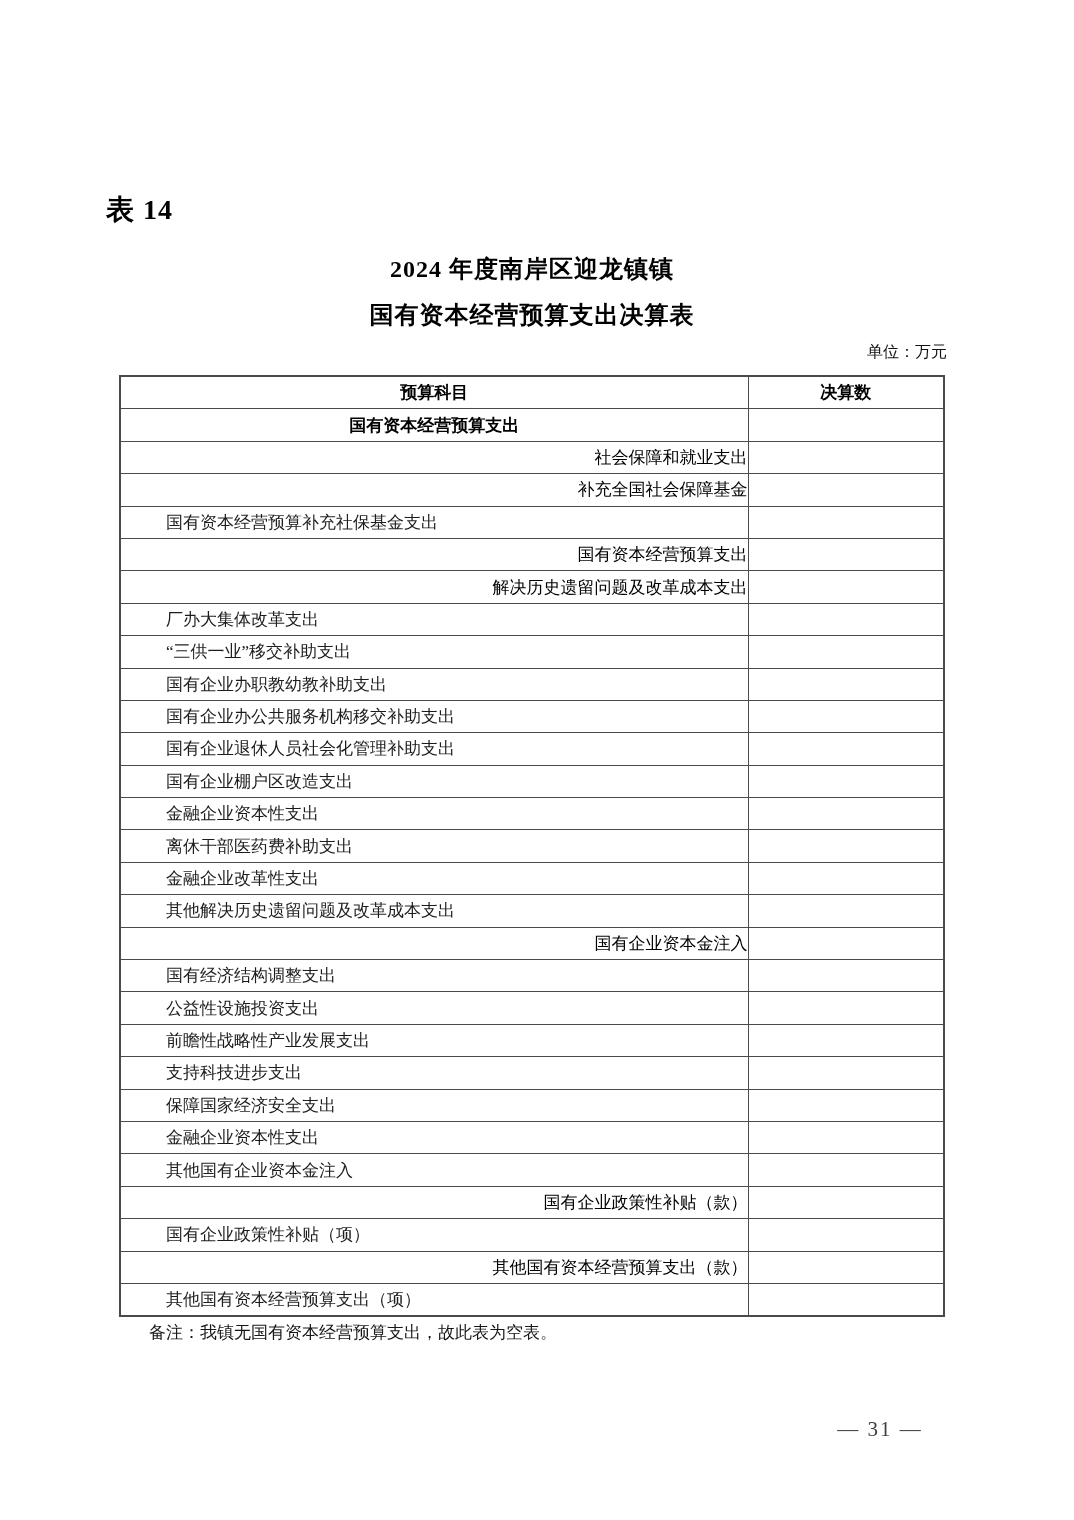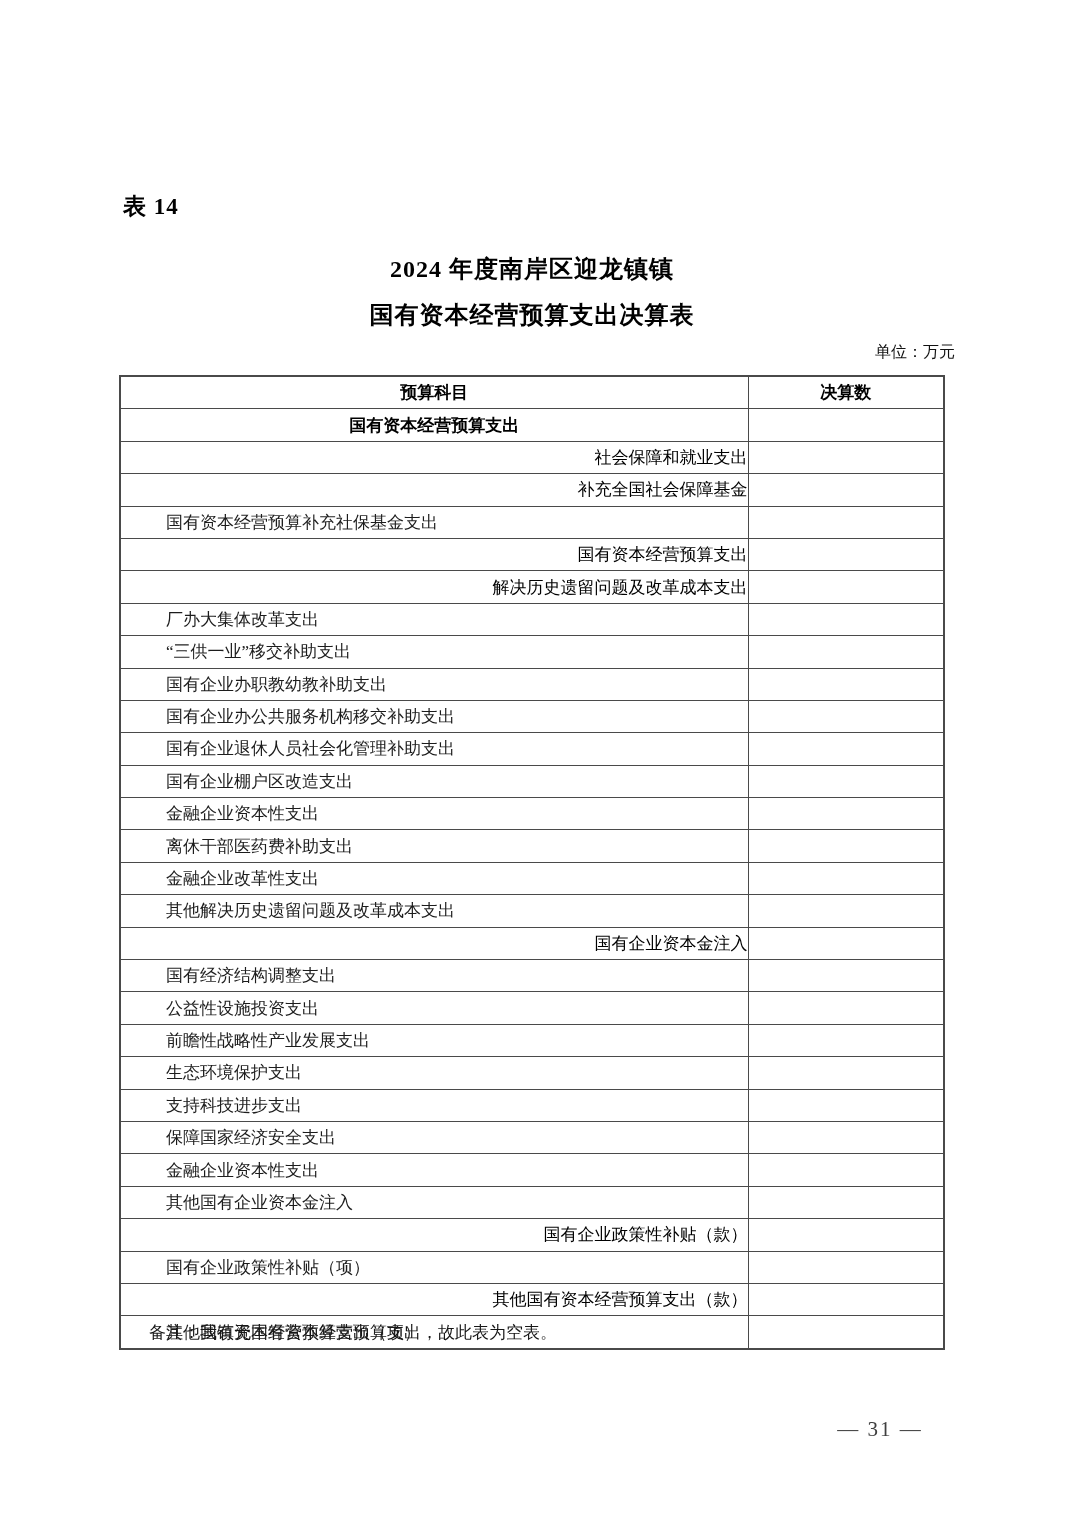--- a/index.html
+++ b/index.html
@@ -11,44 +11,44 @@
     position: relative;
     width: 1074px;
     height: 1520px;
     background: #ffffff;
     color: #000000;
     font-family: "Liberation Serif", serif;
     overflow: hidden;
   }
   .table-label {
     position: absolute;
-    left: 123px;
+    left: 106px;
     top: 191px;
-    font-size: 23px;
+    font-size: 28px;
     font-weight: bold;
     font-family: "Liberation Serif", serif;
     letter-spacing: 1px;
   }
   .title-block {
     position: absolute;
     left: 120px;
     top: 246px;
     width: 824px;
     text-align: center;
   }
   .title-line {
     font-size: 24px;
     font-weight: bold;
     line-height: 46px;
     font-family: Liberation Serif, serif;
     letter-spacing: 1px;
   }
   .unit-note {
     position: absolute;
-    left: 132px;
+    left: 124px;
     top: 342px;
     width: 823px;
     text-align: right;
     font-size: 16px;
     font-family: "Liberation Serif", serif;
     color: #111;
   }
   .budget-table {
     position: absolute;
     left: 119px;
@@ -219,24 +219,20 @@
         </tr>
         <tr>
           <td class="subject-cell normal indent-2">公益性设施投资支出</td>
           <td class="value-cell"></td>
         </tr>
         <tr>
           <td class="subject-cell normal indent-2">前瞻性战略性产业发展支出</td>
           <td class="value-cell"></td>
         </tr>
         <tr>
-          <td class="subject-cell normal indent-2">生态环境保护支出</td>
-          <td class="value-cell"></td>
-        </tr>
-        <tr>
           <td class="subject-cell normal indent-2">支持科技进步支出</td>
           <td class="value-cell"></td>
         </tr>
         <tr>
           <td class="subject-cell normal indent-2">保障国家经济安全支出</td>
           <td class="value-cell"></td>
         </tr>
         <tr>
           <td class="subject-cell normal indent-2">金融企业资本性支出</td>
           <td class="value-cell"></td>

